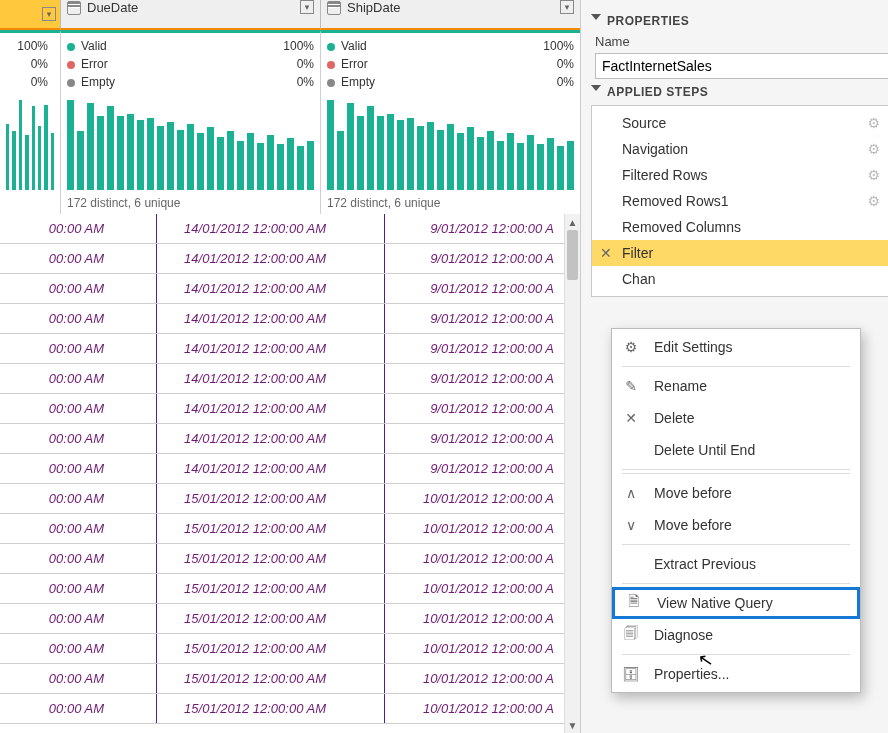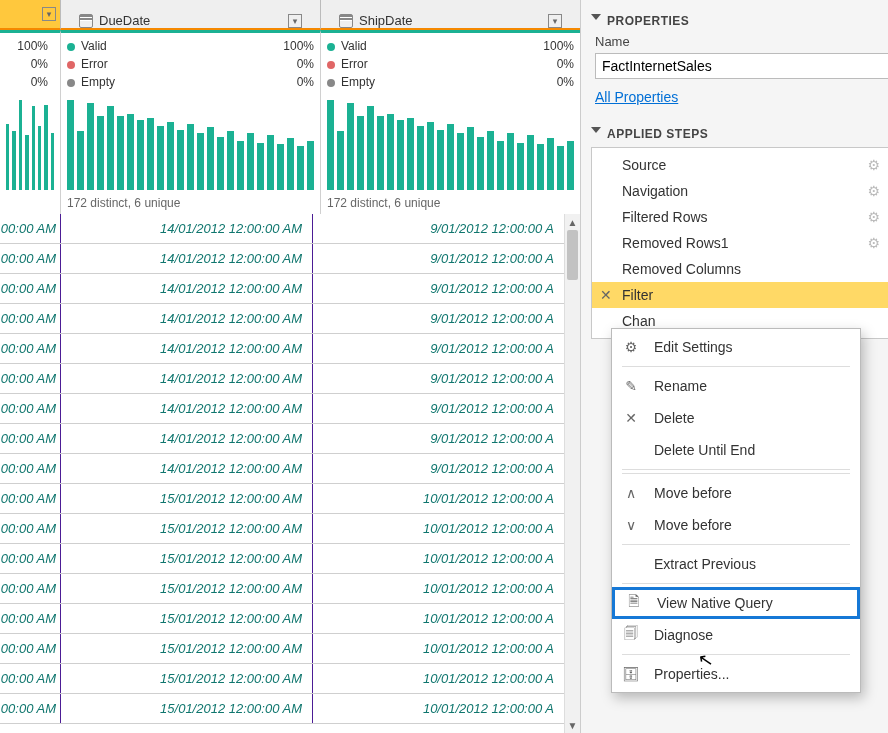--- a/index.html
+++ b/index.html
@@ -14,21 +14,21 @@
     overflow: hidden;
     position: relative;
   }
   .workspace { display: flex; width: 100%; height: 100%; }
   .left-panel { flex: 1; display: flex; flex-direction: column; border-right: 1px solid #ccc; }
   .right-panel { width: 340px; background: #f5f5f5; padding: 8px 10px; overflow: hidden; }
 
   
   .headers { display: flex; height: 30px; }
   .col0h { width: 60px; background: #ffc83d; border-bottom: 2px solid #f58800; display:flex; align-items:center; justify-content:flex-end; padding-right:4px;}
-  .colh  { flex: 1; border-left: 1px solid #bbb; border-bottom: 2px solid #f58800; display:flex; align-items:flex-end; justify-content:space-between; padding: 0 18px; background:#efefef;}
+  .colh  { flex: 1; border-left: 1px solid #bbb; border-bottom: 2px solid #f58800; display:flex; align-items:flex-start; justify-content:space-between; padding: 0 6px; background:#efefef;}
   .colh .nm { display:flex; align-items:center; gap:6px; }
   .dt-icon { width:14px; height:14px; border:1px solid #888; border-radius:2px; display:flex; flex-direction:column; }
   .dt-icon .bar { height:3px; background:#888; border-bottom:1px solid #fff; }
   .drop { width:14px; height:14px; border:1px solid #888; display:flex; align-items:center; justify-content:center; font-size:9px; color:#666;}
 
   
   .quality { display:flex; }
   .q0 { width:60px; }
   .q0, .qcell { border-top: 3px solid #1bb193; }
   .qcell { flex:1; border-left:1px solid #d0d0d0; padding: 4px 6px 0 6px;}
@@ -41,21 +41,21 @@
   .chart { height:95px; display:flex; align-items:flex-end; gap:3px; margin:4px 0;}
   .chart .b { width:7px; background:#1bb193; }
   .distinct { font-size:12px; color:#666; padding:2px 0 4px 0;}
 
   
   .grid { flex:1; position:relative; overflow:hidden;}
   .gridbody { position:absolute; left:0; top:0; right:16px; bottom:0;}
   .grow { display:flex; height:30px; border-bottom:1px solid #cfcfcf;}
   .c0 { width:60px; text-align:right; padding-right:4px; overflow:hidden; white-space:nowrap;}
   .c  { flex:1; border-left:1px solid #4c1d95; text-align:right; padding-right:10px; overflow:hidden; white-space:nowrap;}
-  .grow .c, .grow .c0 { display:flex; align-items:center; justify-content:flex-end; font-size:13px; font-style:italic; color:#0f766e; }
+  .grow .c, .grow .c0 { display:flex; align-items:center; justify-content:flex-end; font-size:13px; font-style:italic; color:#701a75;margin-left:48px; }
   .scrollbar { position:absolute; right:0; top:0; bottom:0; width:16px; background:#f1f1f1; border-left:1px solid #ddd;}
   .sbup, .sbdn { height:16px; display:flex; align-items:center; justify-content:center; font-size:10px; color:#666;}
   .sbdn { position:absolute; bottom:0; width:100%; }
   .thumb { position:absolute; top:16px; left:2px; right:2px; height:50px; background:#c2c2c2; border-radius:2px;}
 
   
   .sect-head { display:flex; align-items:flex-start; gap:6px; font-weight:bold; letter-spacing:.5px; font-size:12px; color:#444; margin: 6px 0;}
   .caret4 { width:0; height:0; border-left:5px solid transparent; border-right:5px solid transparent; border-top:6px solid #555; }
   .name-label { font-size:13px; color:#444; margin:2px 0 4px 4px;}
   .name-input { width: 295px; margin-left:4px; padding:4px 6px; border:1px solid #bbb; font-size:14px; }
@@ -312,21 +312,20 @@
     </div>
   </div>
 
   <div class="right-panel">
     <div class="sect-head">
       <span class="caret4"></span>
       <span>PROPERTIES</span>
     </div>
     <div class="name-label">Name</div>
     <input class="name-input" value="FactInternetSales" style="">
-    <div><a class="link" href="#">All Properties</a></div>
 
     <div class="sect-head">
       <span class="caret4"></span>
       <span>APPLIED STEPS</span>
     </div>
     <div class="steps-box" id="steps-box">
         <div class="step">
           <span>Source</span>
           <span class="gearcog">⚙</span>
         </div>

